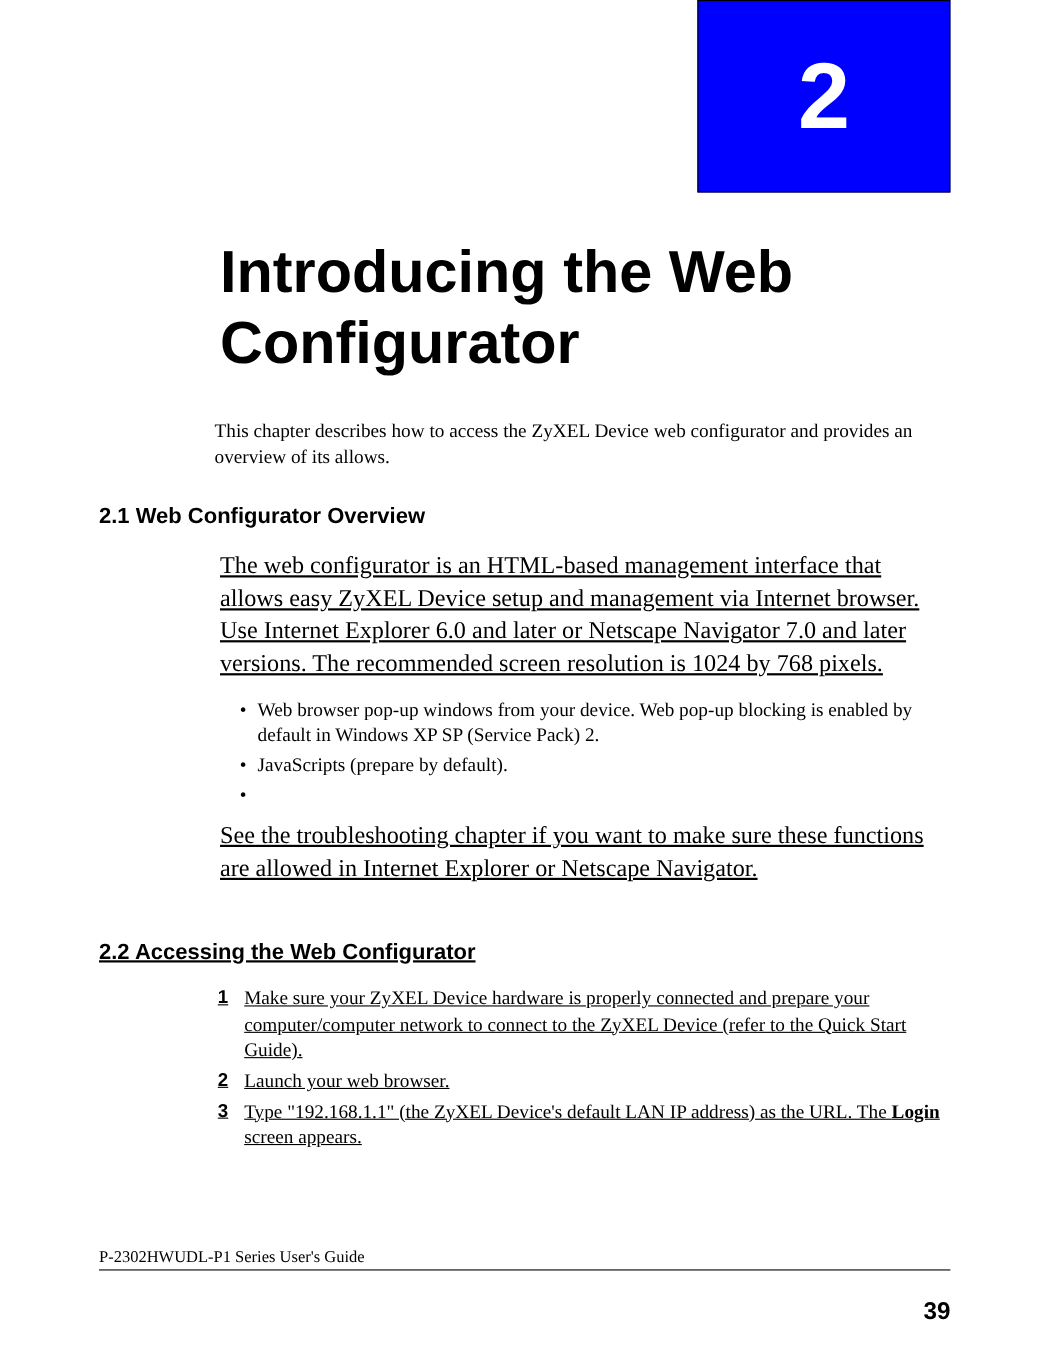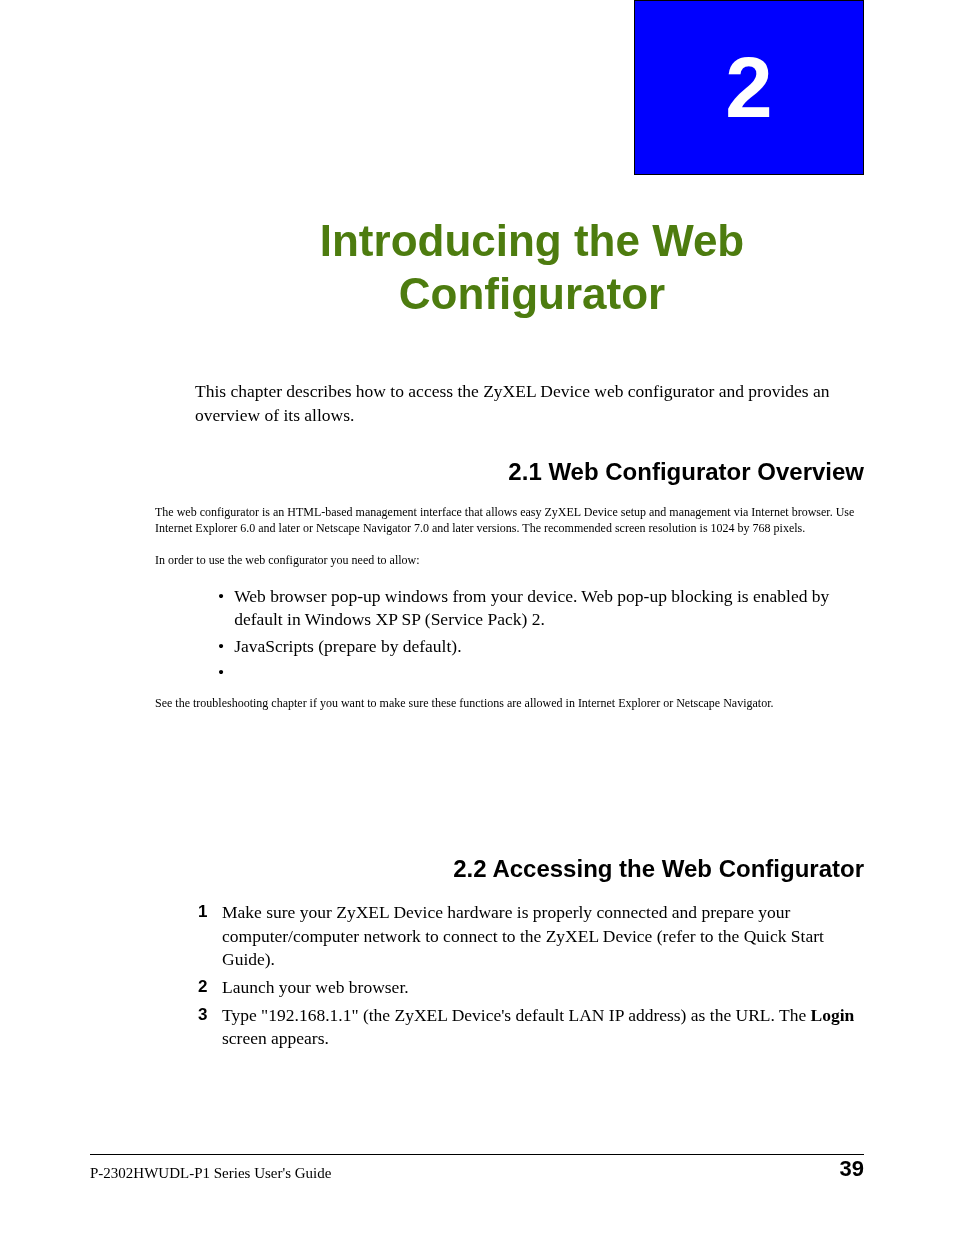--- a/index.html
+++ b/index.html
@@ -33,24 +33,24 @@
       justify-content: center;
     }
     .chapter-num {
       color: #fff;
       font-family: Arial, Helvetica, sans-serif;
       font-size: 85px;
       font-weight: bold;
     }
     .chapter-title {
       font-family: Arial, Helvetica, sans-serif;
-      color: #4d7c0f;
-      font-size: 44px;
-      font-weight: bold;
-      text-align: center;
+      color: #000000;
+      font-size: 54px;
+      font-weight: bold;
+      text-align: left;
       position: absolute;
       top: 215px;
       right: 90px;
       left: 200px;
       line-height: 1.2;
     }
     .intro-text {
       position: absolute;
       top: 380px;
       left: 195px;
@@ -59,75 +59,76 @@
       line-height: 1.35;
     }
     .section-21 {
       position: absolute;
       top: 458px;
       left: 90px;
       right: 90px;
     }
     .section-heading {
       font-family: Arial, Helvetica, sans-serif;
-      font-size: 24px;
+      font-size: 20px;
       font-weight: bold;
       color: #000;
       margin-bottom: 18px;
-      text-align: right;
     }
     .body-text {
-      font-size: 12px;
-      line-height: 1.35;
-      margin-left: 65px;
+      font-size: 22px;
+      line-height: 1.35;
+      margin-left: 110px;
       margin-bottom: 16px;
+      text-decoration: underline;
     }
     .bullet-list {
       margin-left: 128px;
       margin-bottom: 10px;
     }
     .bullet-item {
       font-size: 17.5px;
       line-height: 1.35;
       display: flex;
       margin-bottom: 3px;
     }
     .bullet {
       margin-right: 10px;
       flex-shrink: 0;
     }
     .section-22 {
       position: absolute;
       top: 855px;
       left: 90px;
       right: 90px;
+      text-decoration: underline;
     }
     .numbered-item {
       font-size: 17.5px;
       line-height: 1.35;
       display: flex;
       margin-left: 108px;
       margin-bottom: 4px;
     }
     .step-num {
       font-family: Arial, Helvetica, sans-serif;
       font-weight: bold;
       font-size: 17px;
       margin-right: 12px;
       flex-shrink: 0;
       min-width: 12px;
     }
     .footer {
       position: absolute;
-      bottom: 53px;
+      bottom: 30px;
       left: 90px;
       right: 90px;
       display: flex;
       justify-content: space-between;
-      align-items: flex-end;
+      align-items: flex-start;
       border-top: none;
     }
     .footer-rule {
       position: absolute;
       bottom: 80px;
       left: 90px;
       right: 90px;
       height: 1px;
       background: #000;
     }
@@ -152,21 +153,20 @@
     <div class="chapter-num">2</div>
   </div>
 
   <div class="chapter-title">Introducing the Web Configurator</div>
 
   <div class="intro-text">This chapter describes how to access the ZyXEL Device web configurator and provides an overview of its allows.</div>
 
   <div class="section-21">
     <div class="section-heading">2.1  Web Configurator Overview</div>
     <div class="body-text">The web configurator is an HTML-based management interface that allows easy ZyXEL Device setup and management via Internet browser. Use Internet Explorer 6.0 and later or Netscape Navigator 7.0 and later versions. The recommended screen resolution is 1024 by 768 pixels.</div>
-    <div class="body-text">In order to use the web configurator you need to allow:</div>
     <div class="bullet-list">
       <div class="bullet-item">
         <span class="bullet">•</span>
         <span>Web browser pop-up windows from your device. Web pop-up blocking is enabled by default in Windows XP SP (Service Pack) 2.</span>
       </div>
       <div class="bullet-item">
         <span class="bullet">•</span>
         <span>JavaScripts (prepare by default).</span>
       </div>
       <div class="bullet-item">

